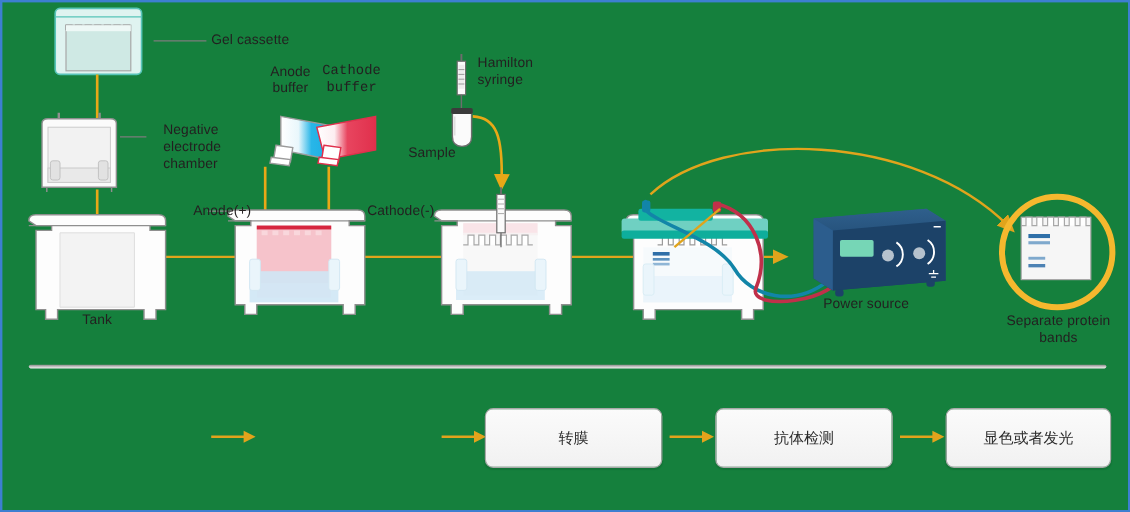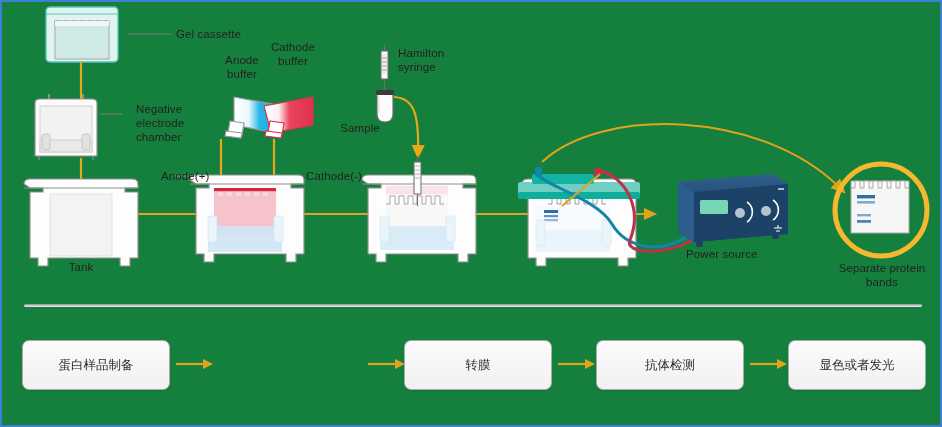--- a/index.html
+++ b/index.html
@@ -216,41 +216,40 @@
 
   <div class="lbl" style="left:134px;top:100px;">Negative
 electrode
 chamber</div>
 
   <div class="lbl ctr" style="left:48px;top:258px;width:62px;">Tank</div>
 
   <div class="lbl ctr" style="left:215px;top:51px;width:50px;">Anode
 buffer</div>
 
-  <div class="lbl ctr" style="left:263px;top:38px;width:56px;">Cathode
+  <div class="lbl ctr" style="left:263px;top:51px;width:56px;font-family:Liberation Mono, monospace;">Cathode
 buffer</div>
 
   <div class="lbl" style="left:139px;top:167px;margin-left:20px;">Anode(+)</div>
 
   <div class="lbl" style="left:304px;top:167px;">Cathode(-)</div>
 
   <div class="lbl" style="left:396px;top:44px;">Hamilton
 syringe</div>
 
   <div class="lbl ctr" style="left:332px;top:119px;width:52px;">Sample</div>
 
   <div class="lbl" style="left:684px;top:245px;">Power source</div>
 
   <div class="lbl ctr" style="left:824px;top:259px;width:112px;">Separate protein
 bands</div>
 
   <div class="divider"></div>
 
   <div id="flow">
-    <div class="fbox" style="left:20px;width:146px;">蛋白样品制备</div>
     <svg class="farrow" style="left:172px;width:42px;" viewBox="0 0 42 14">
       <path d="M2,7 H30" stroke="#e2a31c" stroke-width="2.2" fill="none"></path>
       <path d="M29,2 L39,7 L29,12 z" fill="#e2a31c"></path>
     </svg>
 
     <svg class="farrow" style="left:364px;width:42px;" viewBox="0 0 42 14">
       <path d="M2,7 H30" stroke="#e2a31c" stroke-width="2.2" fill="none"></path>
       <path d="M29,2 L39,7 L29,12 z" fill="#e2a31c"></path>
     </svg>
 

